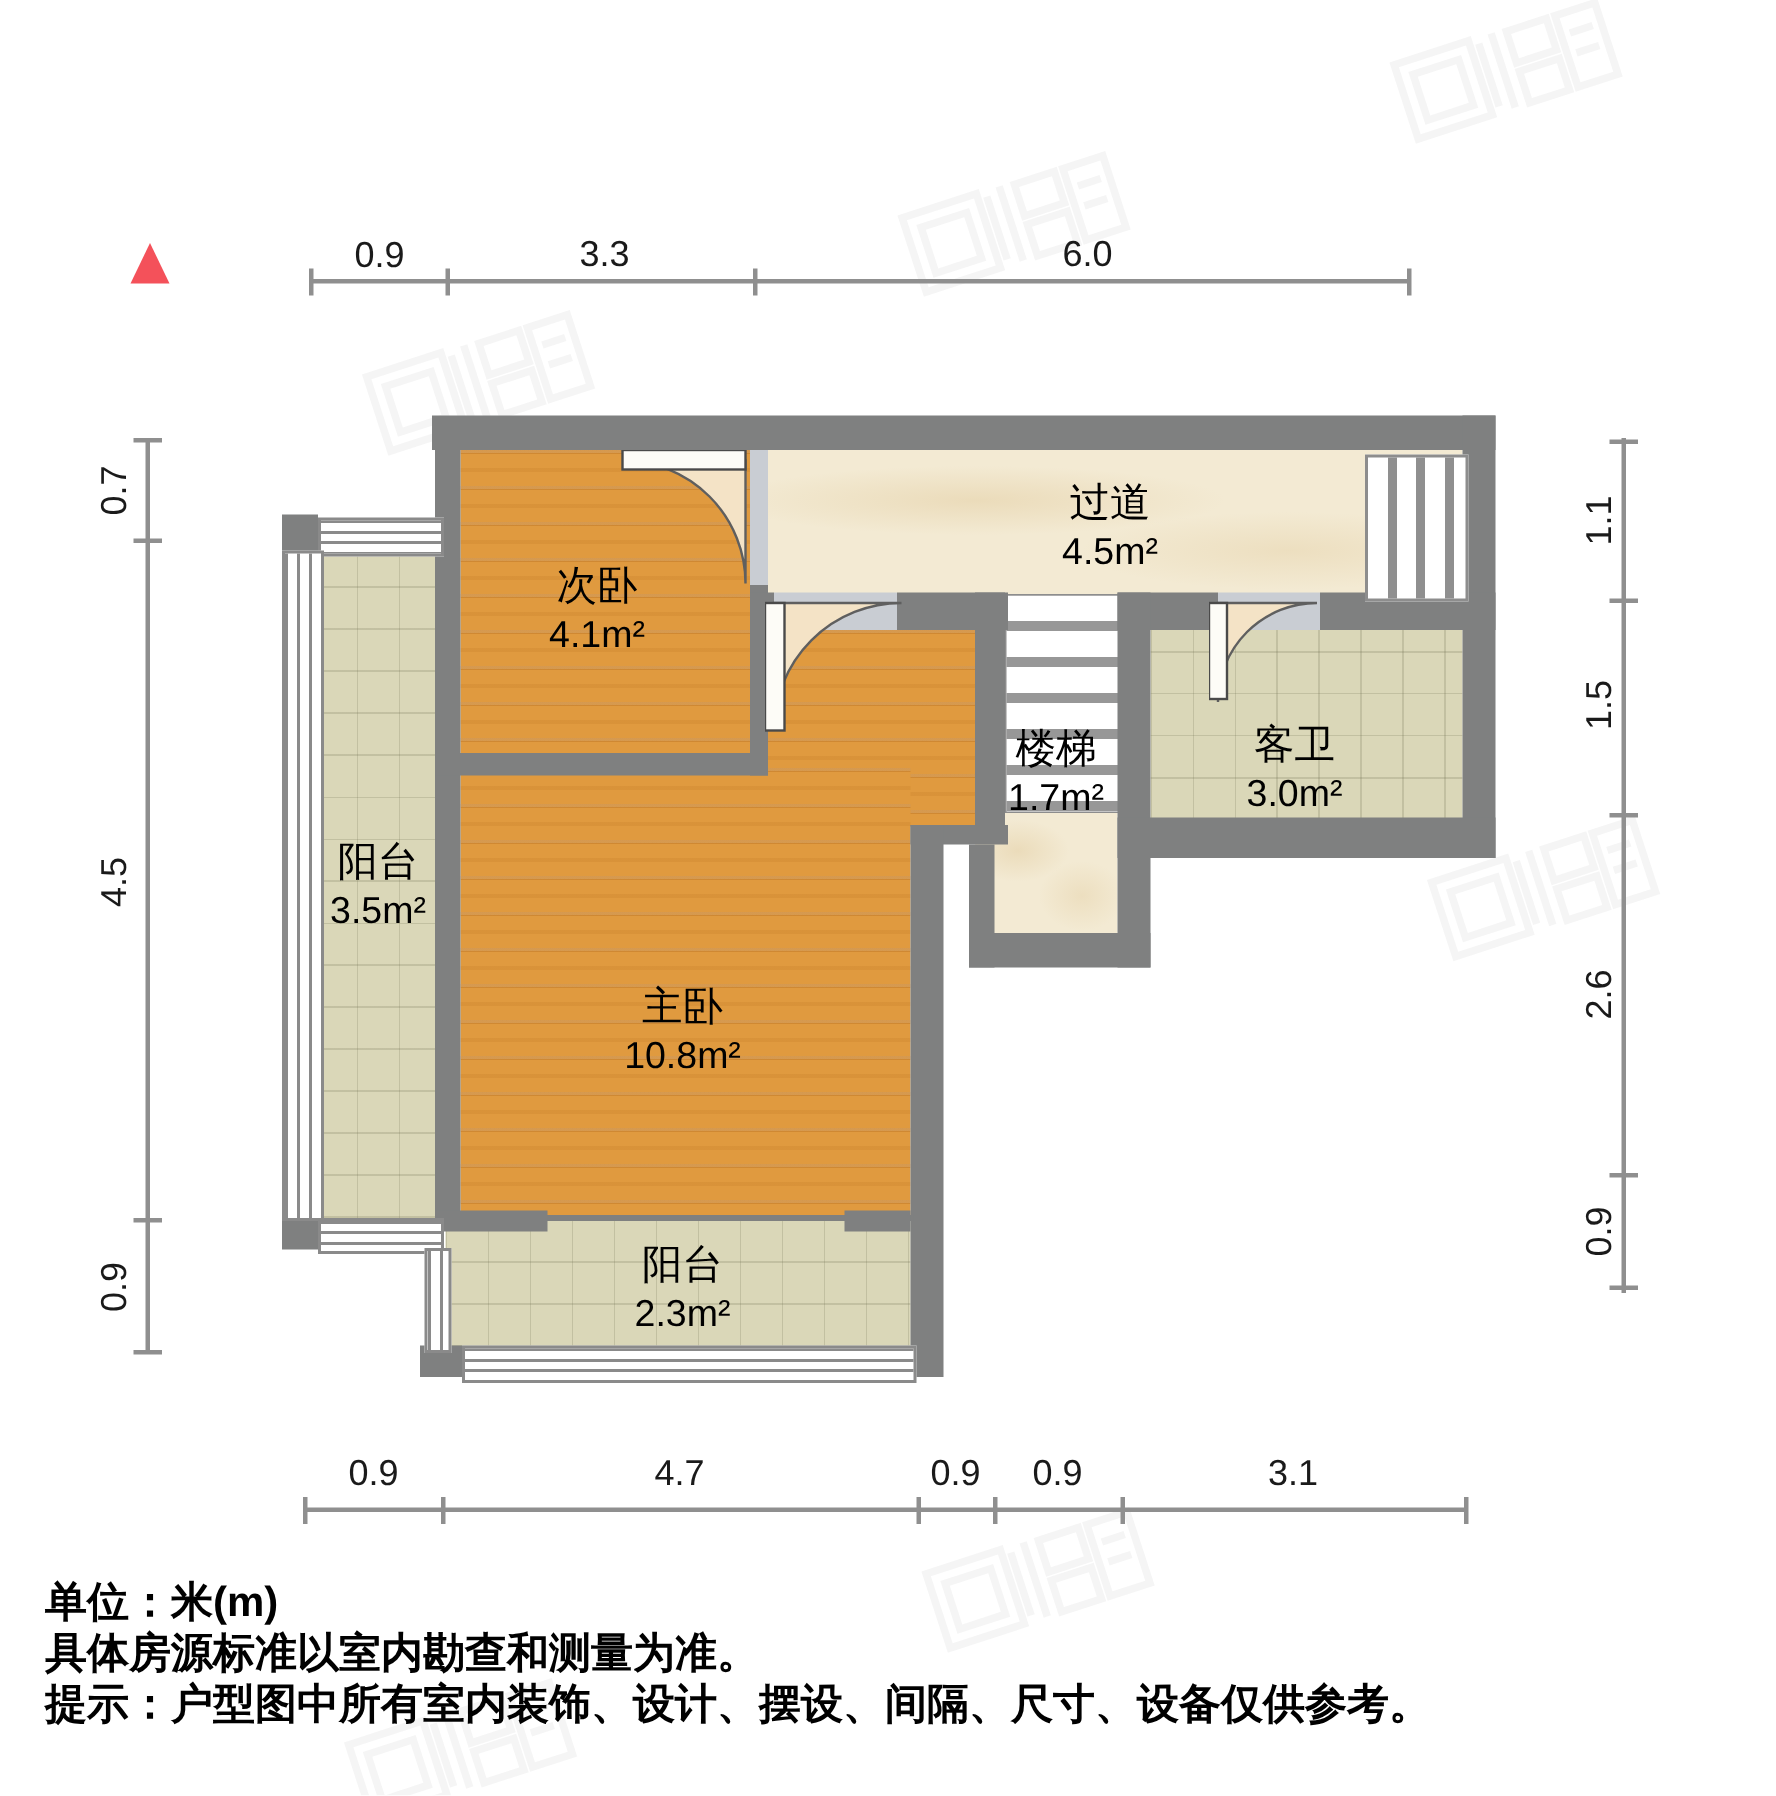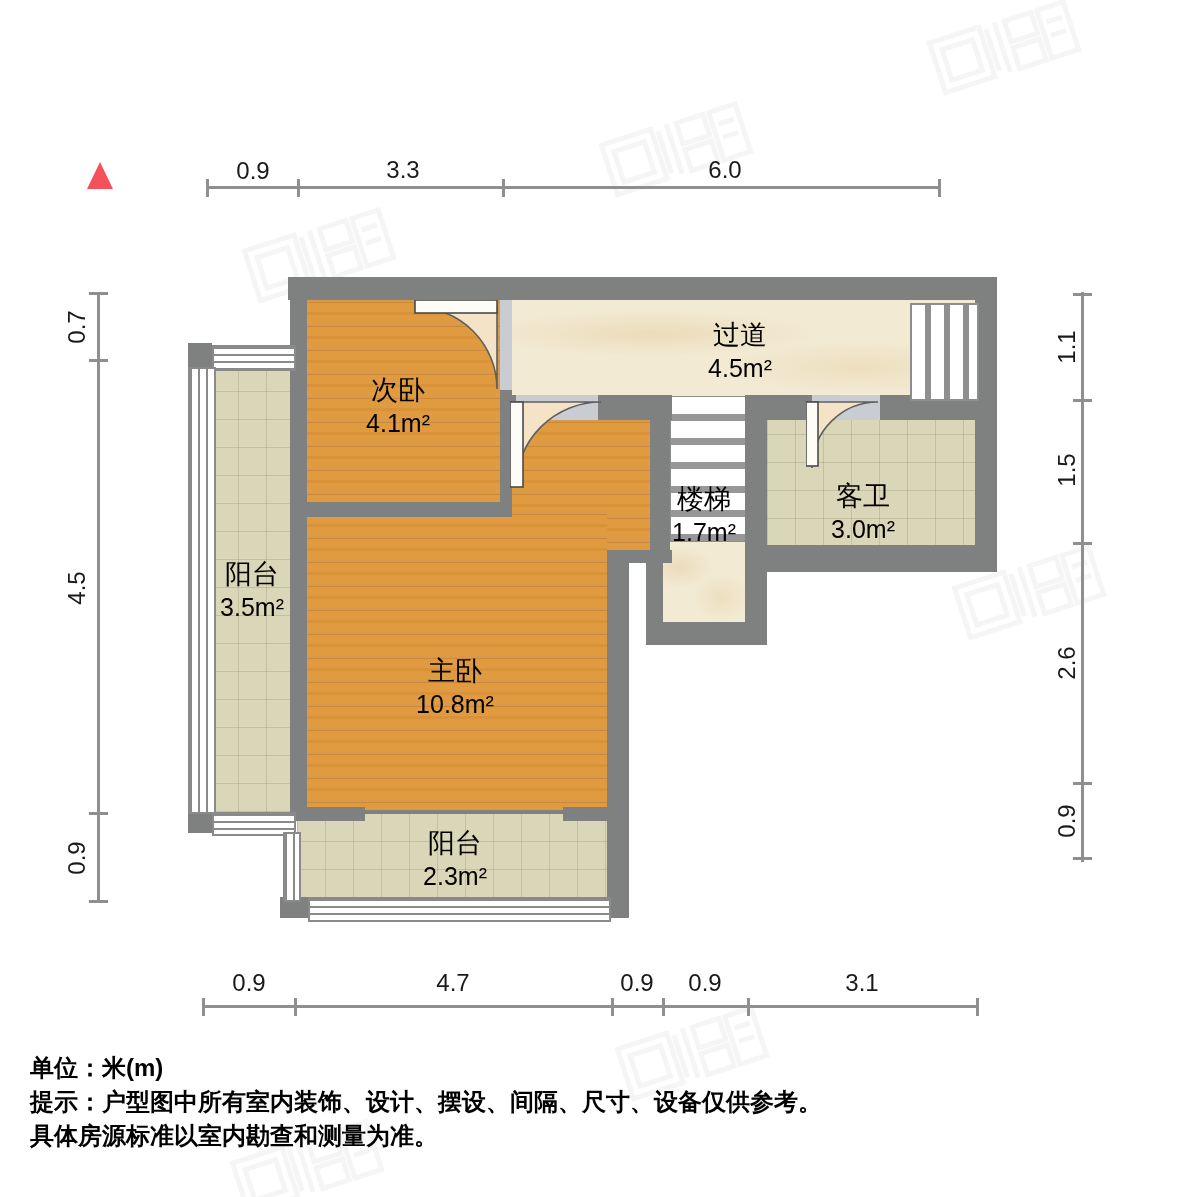--- a/index.html
+++ b/index.html
@@ -38,21 +38,21 @@
   .dimline{background:var(--dim);}
   .tick{background:var(--dim);}
   .dimlab{position:absolute;font-size:24px;color:#1a1a1a;transform:translate(-50%,-50%);white-space:nowrap;}
   .dimlab.rot{transform:translate(-50%,-50%) rotate(-90deg);}
   
   .room-label{position:absolute;transform:translate(-50%,-50%);text-align:center;
     font-size:27px;font-weight:500;line-height:33px;color:#000;white-space:nowrap;z-index:7;}
   .room-label .area{font-size:25px;font-weight:400;}
   .north{width:0;height:0;border-left:13px solid transparent;border-right:13px solid transparent;
     border-bottom:27px solid var(--north);}
-  .footer{position:absolute;left:30px;top:1051px;font-size:24px;font-weight:700;
+  .footer{position:absolute;left:30px;top:1051px;font-size:28px;font-weight:700;
     line-height:34px;color:#000;}
   .door{z-index:6;}
   .floor{z-index:1;}
   .glass{z-index:4;}
   .wall,.opening{z-index:3;}
   .steps{z-index:2;}
   .wm{position:absolute;opacity:.55;z-index:0;transform:rotate(-18deg);}
 </style>
 </head>
 <body>
@@ -259,17 +259,17 @@
     <div>阳台</div>
     <div class="area">3.5m²</div>
   </div>
   <div class="room-label" style="left:455px;top:860px;">
     <div>阳台</div>
     <div class="area">2.3m²</div>
   </div>
 
   <div class="footer">
     <div>单位：米(m)</div>
+    <div>具体房源标准以室内勘查和测量为准。</div>
     <div>提示：户型图中所有室内装饰、设计、摆设、间隔、尺寸、设备仅供参考。</div>
-    <div>具体房源标准以室内勘查和测量为准。</div>
   </div>
 
 </div>
 
 </body></html>

